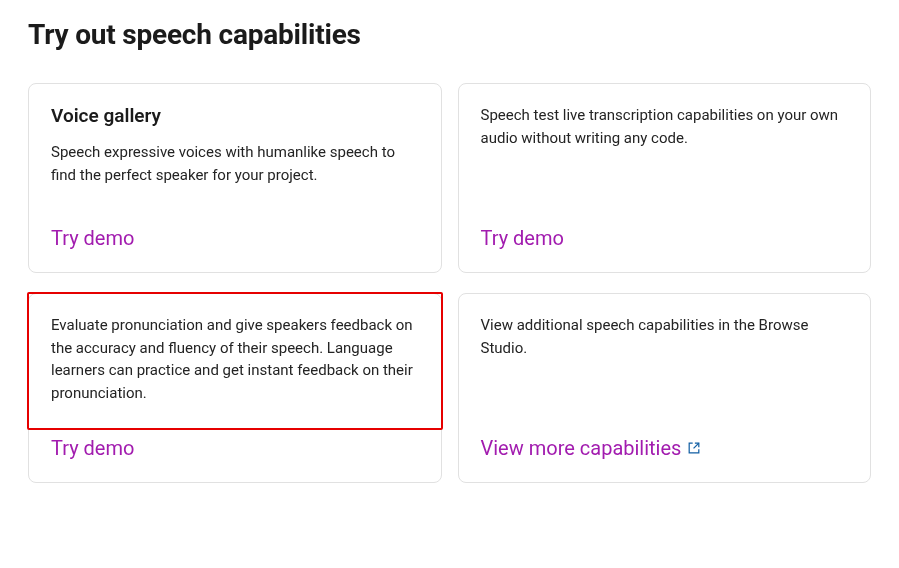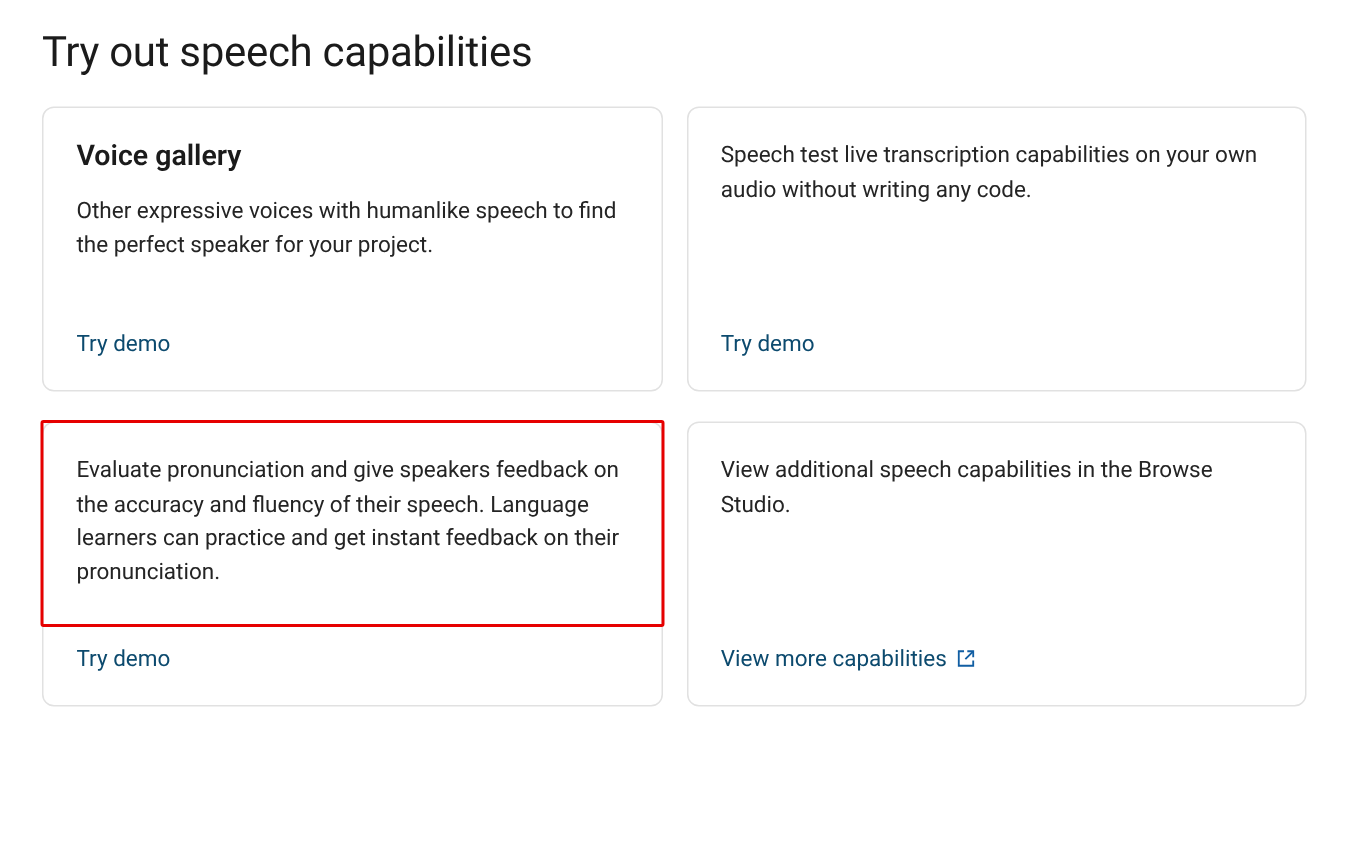--- a/index.html
+++ b/index.html
@@ -9,22 +9,22 @@
     }
     body {
       font-family: "Segoe UI", -apple-system, BlinkMacSystemFont, Roboto, "Helvetica Neue", sans-serif;
       background: #ffffff;
       padding: 18px 28px;
       color: #1b1b1b;
       width: 899px;
     }
     .page-title {
       font-size: 28px;
-      font-weight: 400;
-      margin-bottom: 20px;
+      font-weight: 700;
+      margin-bottom: 32px;
       letter-spacing: -0.2px;
     }
     .card-grid {
       display: grid;
       grid-template-columns: 1fr 1fr;
       gap: 20px 16px;
     }
     .card {
       border: 1px solid #e1e1e1;
       border-radius: 8px;
@@ -39,22 +39,22 @@
       font-weight: 600;
       margin-bottom: 14px;
     }
     .card-desc {
       font-size: 15px;
       line-height: 1.5;
       color: #242424;
       flex-grow: 1;
     }
     .card-link {
-      color: #0c4a6e;
-      font-size: 15px;
+      color: #a21caf;
+      font-size: 20px;
       text-decoration: none;
       cursor: pointer;
       margin-top: 22px;
       display: inline-flex;
       align-items: center;
       gap: 6px;
       width: fit-content;
     }
     .highlight-box {
       position: absolute;
@@ -74,21 +74,21 @@
   </style>
 </head>
 <body>
 
 <h1 class="page-title">Try out speech capabilities</h1>
 
 <div class="card-grid">
 
   <div class="card">
     <div class="card-title">Voice gallery</div>
-    <div class="card-desc">Other expressive voices with humanlike speech to find the perfect speaker for your project.</div>
+    <div class="card-desc">Speech expressive voices with humanlike speech to find the perfect speaker for your project.</div>
     <a class="card-link">Try demo</a>
   </div>
 
   <div class="card">
     <div class="card-desc">Speech test live transcription capabilities on your own audio without writing any code.</div>
     <a class="card-link">Try demo</a>
   </div>
 
   <div class="card">
     <div class="highlight-box"></div>

